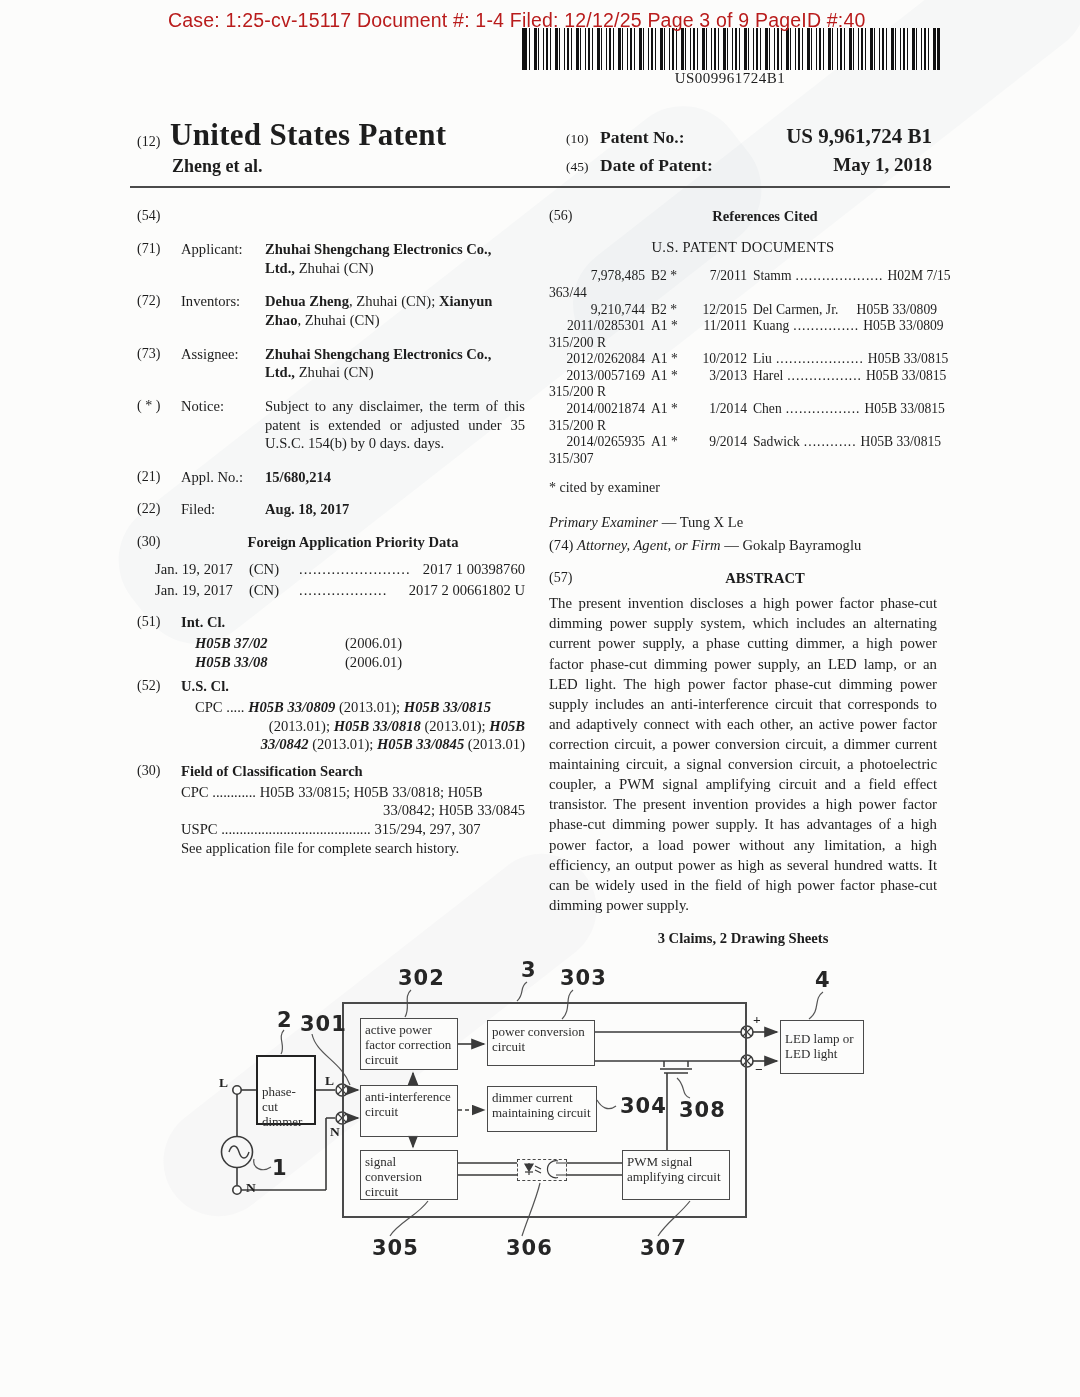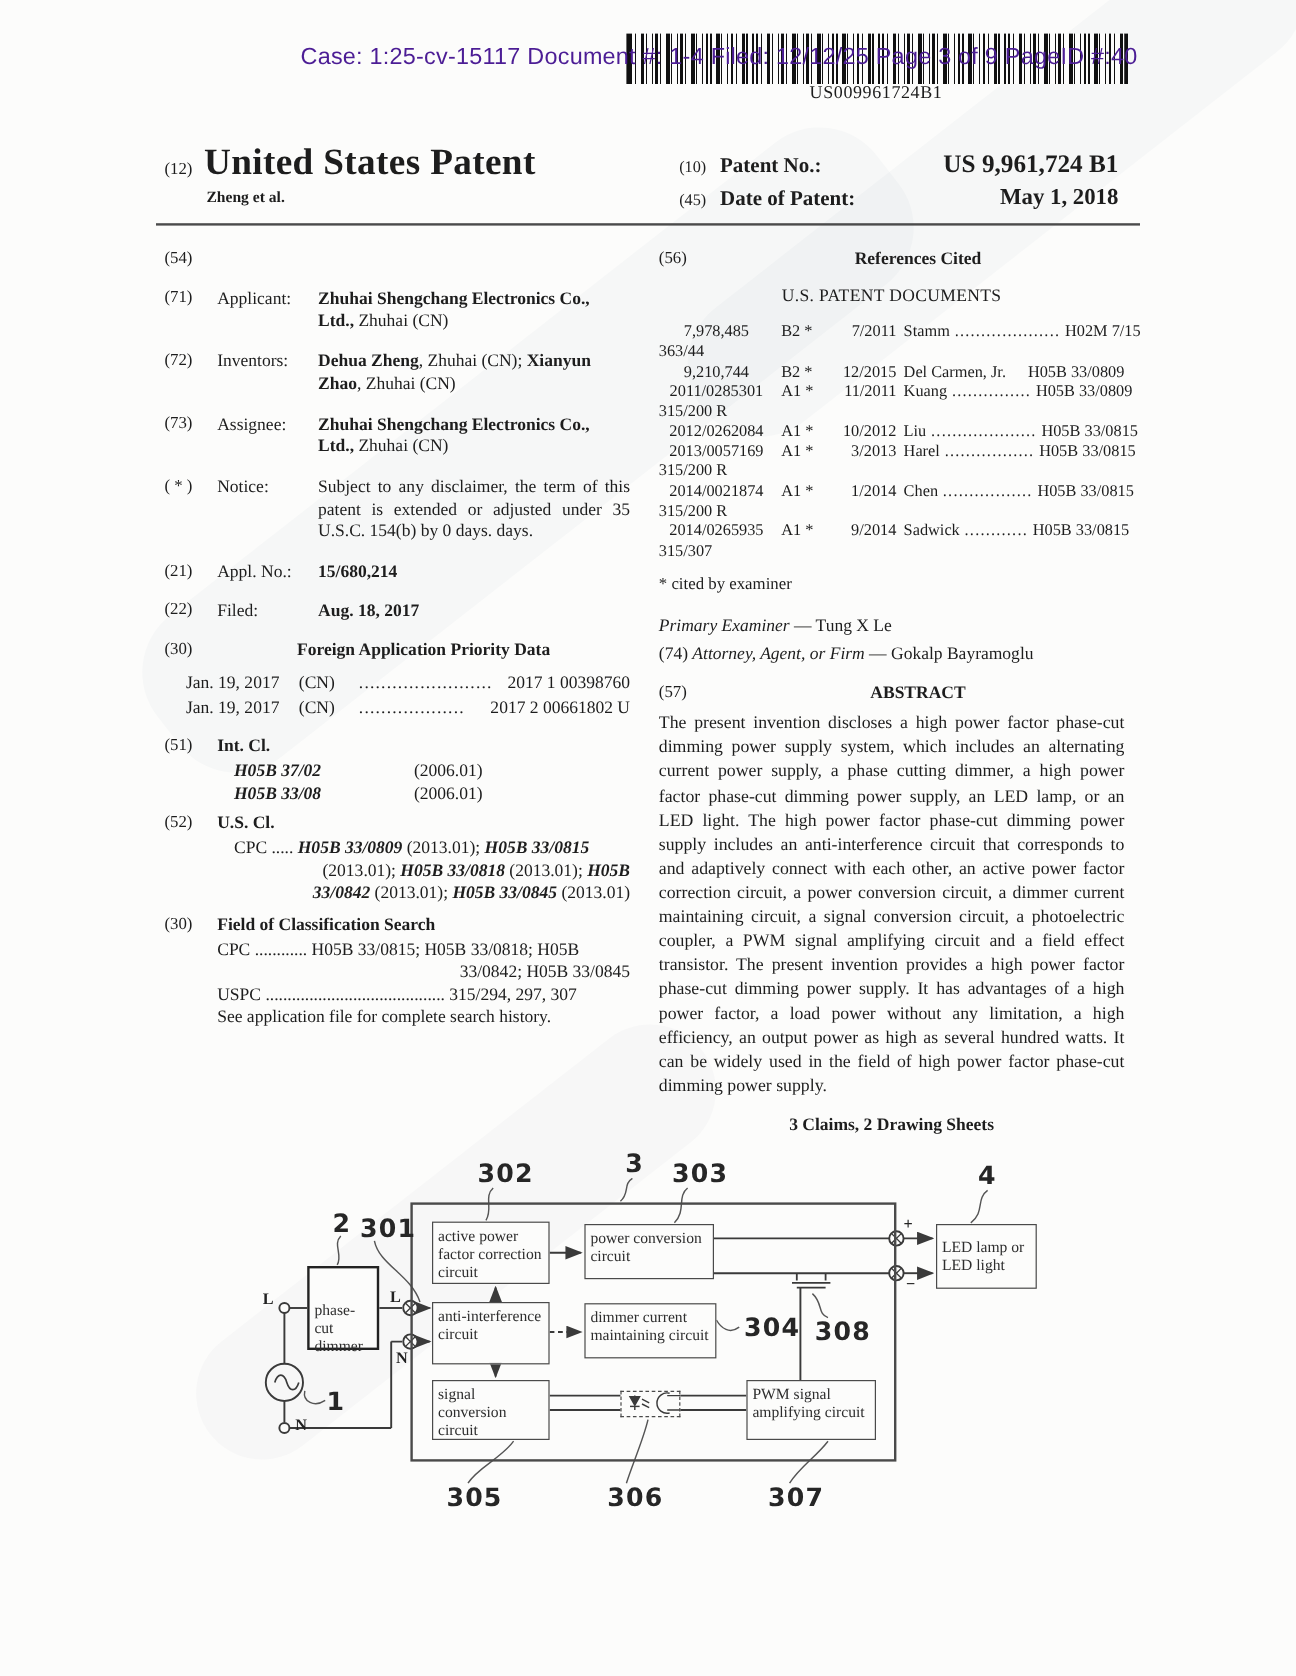--- a/index.html
+++ b/index.html
@@ -12,35 +12,35 @@
   .i{font-style:italic}
 
   
   .wm{position:absolute;background:rgba(150,165,185,.06);border-radius:60px;transform:rotate(-38deg);pointer-events:none}
   .wm1{width:760px;height:150px;left:60px;top:300px}
   .wm2{width:620px;height:120px;left:520px;top:90px}
   .wm3{width:520px;height:110px;left:120px;top:980px;background:rgba(150,165,185,.05)}
 
   
   .case-caption{
-    position:absolute;left:168px;top:36px;width:780px;
+    position:absolute;left:168px;top:9px;width:780px;
     font-family:"Liberation Sans", sans-serif;font-size:19.5px;font-weight:500;
-    color:#4c1d95;z-index:5;letter-spacing:.2px;white-space:nowrap;text-align:right;
+    color:#b91c1c;z-index:5;letter-spacing:.2px;white-space:nowrap;
   }
   .barcode{
     position:absolute;left:522px;top:28px;width:412px;height:42px;z-index:1;
     background:repeating-linear-gradient(90deg,#101010 0 2px,#fcfcfb 2px 4px,#101010 4px 5px,#fcfcfb 5px 9px,#101010 9px 12px,#fcfcfb 12px 13px,#101010 13px 14px,#fcfcfb 14px 18px,#101010 18px 19px,#fcfcfb 19px 21px);
     border-left:3px solid #101010;border-right:3px solid #101010;
   }
   .barcode-number{position:absolute;left:630px;top:70px;width:200px;text-align:center;font-size:15px;letter-spacing:.5px}
 
   
   .kind-tag{position:absolute;left:137px;top:134px;font-size:14px}
   .mast-title{position:absolute;left:170px;top:117px;font-size:31px;font-weight:bold;letter-spacing:.3px}
-  .mast-authors{position:absolute;left:172px;top:156px;font-size:13px;font-weight:bold}
+  .mast-authors{position:absolute;left:172px;top:156px;font-size:18px;font-weight:bold}
   .pn-tag{position:absolute;left:566px;top:131px;font-size:13.5px}
   .pn-label{position:absolute;left:600px;top:127px;font-size:17.5px;font-weight:bold}
   .pn-value{position:absolute;left:660px;top:124px;width:272px;text-align:right;font-size:21px;font-weight:bold}
   .dt-tag{position:absolute;left:566px;top:159px;font-size:13.5px}
   .dt-label{position:absolute;left:600px;top:155px;font-size:17.5px;font-weight:bold}
   .dt-value{position:absolute;left:660px;top:154px;width:272px;text-align:right;font-size:19px;font-weight:bold}
   .mast-rule{position:absolute;left:130px;top:186px;width:820px;height:2px;background:#4b4b4b}
 
   
   .col-left{position:absolute;left:137px;top:207px;width:388px;font-size:14.6px;line-height:1.28}
@@ -64,21 +64,21 @@
 
   .uscl-line{padding-left:14px}
   .uscl-line.r{text-align:right;padding-left:0}
 
   .fs-line2{text-align:right}
 
   
   .ref-head{display:grid;grid-template-columns:44px 1fr;margin-bottom:12px}
   .ref-sub{text-align:center;margin-bottom:12px;letter-spacing:.3px}
   .ref-row{display:grid;grid-template-columns:96px 36px 54px 1fr;column-gap:6px;font-size:13.6px;line-height:1.22}
-  .ref-num{text-align:center;white-space:nowrap}
+  .ref-num{text-align:right;white-space:nowrap}
   .ref-kind{white-space:nowrap}
   .ref-date{text-align:right;white-space:nowrap}
   .ref-main{display:flex;white-space:nowrap}
   .ref-cls{text-align:right}
   .ref-cls2{text-align:left;font-size:13.6px;line-height:1.22}
   .ref-cls2:empty{display:none}
   .cited-note{margin:12px 0 16px 0;font-size:14px}
   .examiner{margin-bottom:4px}
   .attorney{margin-bottom:14px}
 

